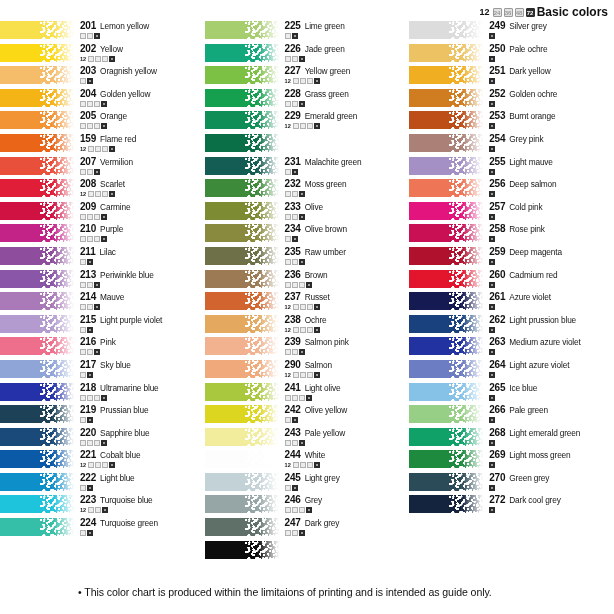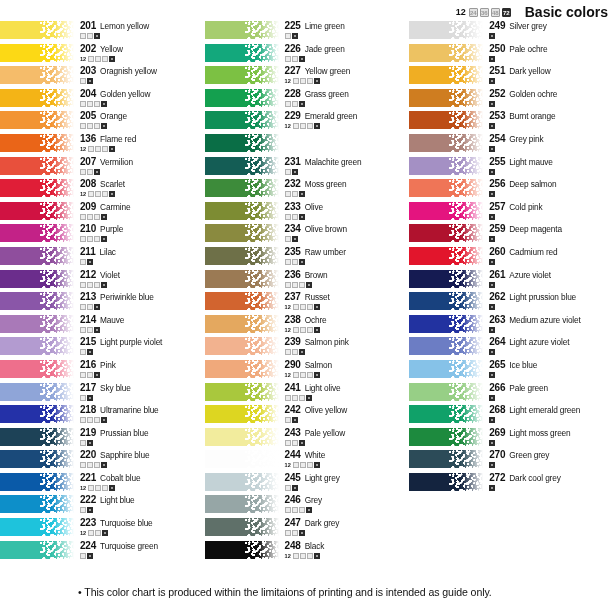--- a/index.html
+++ b/index.html
@@ -39,23 +39,23 @@
     color:#9a9a9a;
     box-sizing:border-box;
     border-radius:1px;
   }
   .badge.on{
     background:#2b2b2b;
     border-color:#2b2b2b;
     color:#ffffff;
   }
   .hdr-title{
-    font-size:14px;
+    font-size:12px;
     font-weight:700;
-    margin-left:12px;
+    margin-left:0;
     color:#111;
     white-space:nowrap;
   }
   
   .chart{
     position:absolute;
     top:20px; left:0;
     width:614px;
     display:flex;
   }
@@ -283,21 +283,21 @@
         </div>
       </div>
       <div class="row">
         <div class="swatch">
           <div class="sw-solid" style="background: rgb(234, 101, 24);"></div>
           <div class="sw-fade" style="background: linear-gradient(to right, rgb(234, 101, 24) 0%, rgb(234, 101, 24) 30%, rgba(255, 255, 255, 0) 100%);"></div>
           <div class="sw-grain"></div>
         </div>
         <div class="info">
           <div class="line1">
-            <span class="code">136</span>
+            <span class="code">159</span>
             <span class="cname">Flame red</span>
           </div>
           <div class="line2">
             <span class="m12">12</span>
             <span class="b"></span>
             <span class="b"></span>
             <span class="b"></span>
             <span class="b on"></span>
           </div>
         </div>
@@ -390,39 +390,20 @@
             <span class="cname">Lilac</span>
           </div>
           <div class="line2">
             <span class="b"></span>
             <span class="b on"></span>
           </div>
         </div>
       </div>
       <div class="row">
         <div class="swatch">
-          <div class="sw-solid" style="background: rgb(107, 45, 140);"></div>
-          <div class="sw-fade" style="background: linear-gradient(to right, rgb(107, 45, 140) 0%, rgb(107, 45, 140) 30%, rgba(255, 255, 255, 0) 100%);"></div>
-          <div class="sw-grain"></div>
-        </div>
-        <div class="info">
-          <div class="line1">
-            <span class="code">212</span>
-            <span class="cname">Violet</span>
-          </div>
-          <div class="line2">
-            <span class="b"></span>
-            <span class="b"></span>
-            <span class="b"></span>
-            <span class="b on"></span>
-          </div>
-        </div>
-      </div>
-      <div class="row">
-        <div class="swatch">
           <div class="sw-solid" style="background: rgb(138, 86, 168);"></div>
           <div class="sw-fade" style="background: linear-gradient(to right, rgb(138, 86, 168) 0%, rgb(138, 86, 168) 30%, rgba(255, 255, 255, 0) 100%);"></div>
           <div class="sw-grain"></div>
         </div>
         <div class="info">
           <div class="line1">
             <span class="code">213</span>
             <span class="cname">Periwinkle blue</span>
           </div>
           <div class="line2">
@@ -1044,33 +1025,20 @@
             <span class="b on"></span>
           </div>
         </div>
       </div>
       <div class="row">
         <div class="swatch">
           <div class="sw-solid" style="background: rgb(12, 12, 12);"></div>
           <div class="sw-fade" style="background: linear-gradient(to right, rgb(12, 12, 12) 0%, rgb(12, 12, 12) 30%, rgba(255, 255, 255, 0) 100%);"></div>
           <div class="sw-grain"></div>
         </div>
-        <div class="info">
-          <div class="line1">
-            <span class="code">248</span>
-            <span class="cname">Black</span>
-          </div>
-          <div class="line2">
-            <span class="m12">12</span>
-            <span class="b"></span>
-            <span class="b"></span>
-            <span class="b"></span>
-            <span class="b on"></span>
-          </div>
-        </div>
       </div>
     </div>
     <div class="col">
       <div class="row">
         <div class="swatch">
           <div class="sw-solid" style="background: rgb(220, 220, 220);"></div>
           <div class="sw-fade" style="background: linear-gradient(to right, rgb(220, 220, 220) 0%, rgb(220, 220, 220) 30%, rgba(255, 255, 255, 0) 100%);"></div>
           <div class="sw-grain"></div>
         </div>
         <div class="info">
@@ -1198,20 +1166,36 @@
       <div class="row">
         <div class="swatch">
           <div class="sw-solid" style="background: rgb(228, 20, 127);"></div>
           <div class="sw-fade" style="background: linear-gradient(to right, rgb(228, 20, 127) 0%, rgb(228, 20, 127) 30%, rgba(255, 255, 255, 0) 100%);"></div>
           <div class="sw-grain"></div>
         </div>
         <div class="info">
           <div class="line1">
             <span class="code">257</span>
             <span class="cname">Cold pink</span>
+          </div>
+          <div class="line2">
+            <span class="b on"></span>
+          </div>
+        </div>
+      </div>
+      <div class="row">
+        <div class="swatch">
+          <div class="sw-solid" style="background: rgb(201, 16, 85);"></div>
+          <div class="sw-fade" style="background: linear-gradient(to right, rgb(201, 16, 85) 0%, rgb(201, 16, 85) 30%, rgba(255, 255, 255, 0) 100%);"></div>
+          <div class="sw-grain"></div>
+        </div>
+        <div class="info">
+          <div class="line1">
+            <span class="code">258</span>
+            <span class="cname">Rose pink</span>
           </div>
           <div class="line2">
             <span class="b on"></span>
           </div>
         </div>
       </div>
       <div class="row">
         <div class="swatch">
           <div class="sw-solid" style="background: rgb(176, 18, 46);"></div>
           <div class="sw-fade" style="background: linear-gradient(to right, rgb(176, 18, 46) 0%, rgb(176, 18, 46) 30%, rgba(255, 255, 255, 0) 100%);"></div>

